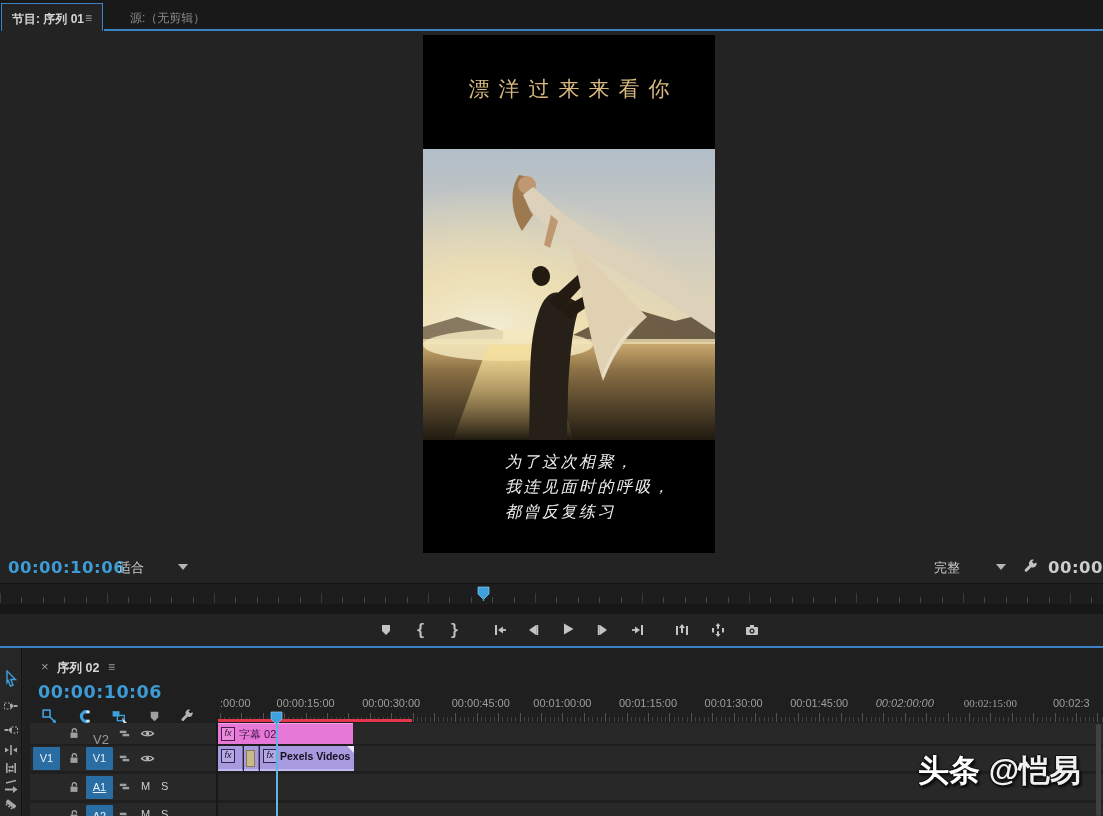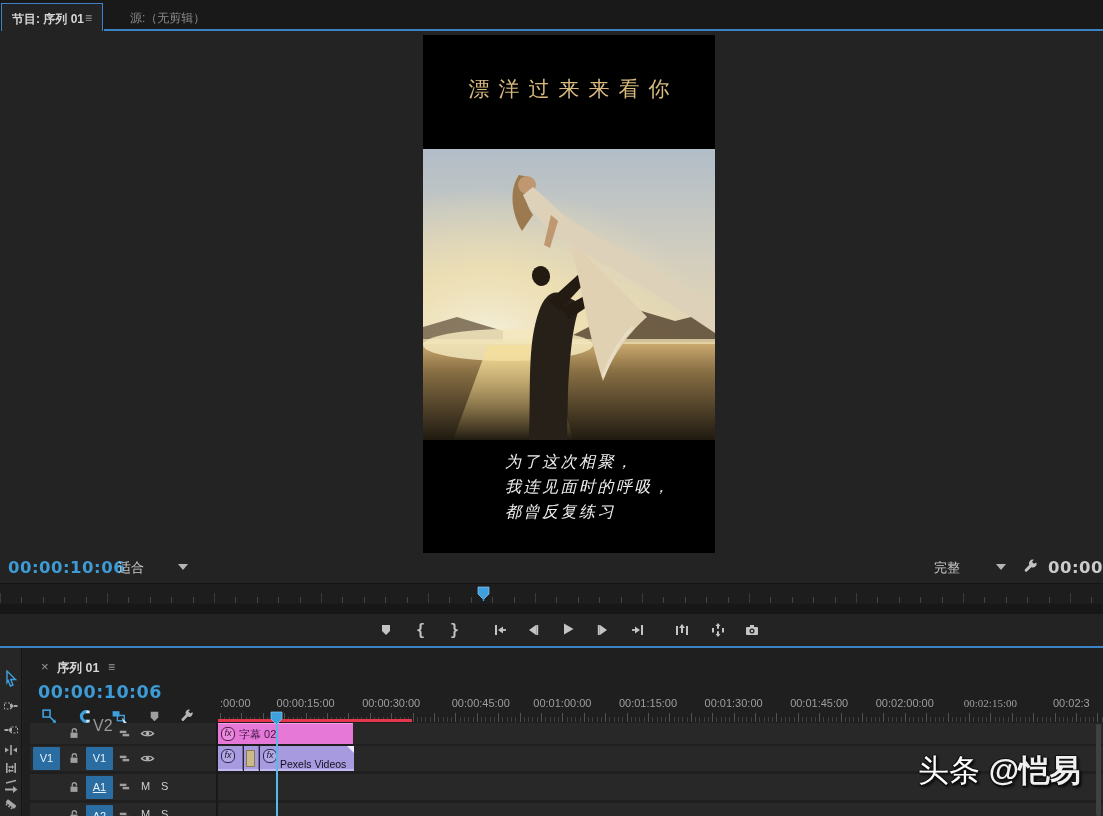--- a/index.html
+++ b/index.html
@@ -7,21 +7,21 @@
        font-family:"Liberation Sans",sans-serif;-webkit-font-smoothing:antialiased;}
   .abs{position:absolute;}
   .tc{font-family:"DejaVu Sans",sans-serif;font-weight:bold;font-size:16.5px;letter-spacing:.5px;}
   .blue{color:#3d9bd5;}
   .caret{display:inline-block;width:0;height:0;border-left:5px solid transparent;border-right:5px solid transparent;border-top:6px solid #b5b5b5;}
   .ticon{position:absolute;width:16px;height:16px;}
   .brace{position:absolute;color:#c4c4c4;font-size:15px;font-weight:bold;font-family:"DejaVu Sans Mono",monospace;}
   .rlabel{position:absolute;top:697px;font-size:11px;color:#9e9e9e;white-space:nowrap;}
   .trackrow{position:absolute;left:30px;width:1073px;background:#282828;}
   .bluebox{position:absolute;background:#2a6da3;color:#e8f1f8;font-size:11px;text-align:center;border-radius:1px;}
-  .fxbadge{position:absolute;width:12px;height:12px;border:1px solid #221;border-radius:6px;
+  .fxbadge{position:absolute;width:12px;height:12px;border:1px solid #221;border-radius:0;
            font-size:9px;font-style:italic;line-height:11px;text-align:center;color:#201;background:rgba(255,255,255,.15);}
   .subline{font-family:"DejaVu Serif",serif;font-style:italic;color:#efefef;font-size:16px;letter-spacing:2.5px;line-height:25px;white-space:nowrap;}
 </style>
 </head>
 <body>
 
 <div class="app">
 
   <div class="abs" style="left:0;top:0;width:1103px;height:31px;background:#191919;"></div>
   <div class="abs" style="left:1px;top:3px;width:102px;height:28px;background:#232323;border:1px solid #3c83c6;border-bottom:none;box-sizing:border-box;">
@@ -213,21 +213,21 @@
           <rect x="4" y="10" width="1.6" height="2"></rect>
           <rect x="7.2" y="10" width="1.6" height="2"></rect>
           <rect x="10.4" y="10" width="1.6" height="2"></rect>
         </g>
       </svg>
   </div>
 
   <div class="abs" style="left:23px;top:648px;width:1080px;height:168px;background:#1f1f1f;overflow:hidden;">
 
     <span class="abs" style="left:18px;top:11px;color:#9a9a9a;font-size:13px;">×</span>
-    <span class="abs" style="left:34px;top:12px;color:#d6d6d6;font-size:12.5px;font-weight:bold;">序列 01</span>
+    <span class="abs" style="left:34px;top:12px;color:#d6d6d6;font-size:12.5px;font-weight:bold;">序列 02</span>
     <span class="abs" style="left:85px;top:12px;color:#9a9a9a;font-size:12px;">≡</span>
 
     <div class="abs" style="left:15px;top:34px;color:#3d9bd5;font-family:'DejaVu Sans',sans-serif;font-weight:bold;font-size:17.5px;letter-spacing:.5px;">00:00:10:06</div>
 
     <svg class="abs" style="left:18px;top:60px;" width="17" height="17" viewBox="0 0 16 16">
         <g stroke="#3ea0dd" stroke-width="1.5" fill="none">
           <rect x="2" y="2" width="6.5" height="6.5"></rect>
           <path d="M8.5,8.5 L13.5,13.5"></path>
         </g>
         <path d="M14,14 l-3.4,-0.6 2.8,-2.8 z" fill="#3ea0dd"></path>
@@ -252,21 +252,21 @@
     <div class="trackrow" style="left:7px;top:75px;width:1073px;height:21px;"></div>
     <div class="trackrow" style="left:7px;top:98px;width:1073px;height:25px;"></div>
     <div class="trackrow" style="left:7px;top:126px;width:1073px;height:26px;"></div>
     <div class="trackrow" style="left:7px;top:155px;width:1073px;height:25px;"></div>
     <div class="abs" style="left:193px;top:75px;width:2px;height:105px;background:#191919;"></div>
 
     <svg class="abs" style="left:44px;top:78px;" width="14" height="15" viewBox="0 0 16 16">
         <rect x="4" y="7" width="8" height="6" fill="#9f9f9f"></rect>
         <path d="M6,7 V5 a2.4,2.4 0 0 1 4.8,0 V6" stroke="#9f9f9f" stroke-width="1.5" fill="none"></path>
       </svg>
-    <span class="abs" style="left:70px;top:69px;font-size:16px;color:#9a9a9a;">V2</span>
+    <span class="abs" style="left:70px;top:84px;font-size:13px;color:#9a9a9a;">V2</span>
     <svg class="abs" style="left:94px;top:78px;" width="15" height="15" viewBox="0 0 16 16">
         <g fill="#9f9f9f">
           <path d="M3,5 h7 v2.6 h-7 z"></path>
           <path d="M6,8.4 h7 v2.6 h-7 z"></path>
         </g>
       </svg>
     <svg class="abs" style="left:117px;top:78px;" width="15" height="15" viewBox="0 0 16 16">
         <path d="M1.5,8 C4,4.8 12,4.8 14.5,8 C12,11.2 4,11.2 1.5,8 Z" fill="none" stroke="#b5b5b5" stroke-width="1.3"></path>
         <circle cx="8" cy="8" r="1.9" fill="#b5b5b5"></circle>
       </svg>
@@ -318,21 +318,21 @@
 
     <div class="abs" style="left:197px;top:40px;width:885px;height:35px;text-align:right;">
       <span class="rlabel" style="left:0px;top:9px;">:00:00</span>
       <span class="rlabel" style="left:85.6px;top:9px;transform:translateX(-50%);">00:00:15:00</span>
       <span class="rlabel" style="left:171.2px;top:9px;transform:translateX(-50%);">00:00:30:00</span>
       <span class="rlabel" style="left:256.8px;top:9px;transform:translateX(-50%);padding-left:8px;">00:00:45:00</span>
       <span class="rlabel" style="left:342.4px;top:9px;transform:translateX(-50%);">00:01:00:00</span>
       <span class="rlabel" style="left:428px;top:9px;transform:translateX(-50%);">00:01:15:00</span>
       <span class="rlabel" style="left:513.6px;top:9px;transform:translateX(-50%);">00:01:30:00</span>
       <span class="rlabel" style="left:599.2px;top:9px;transform:translateX(-50%);">00:01:45:00</span>
-      <span class="rlabel" style="left:684.8px;top:9px;transform:translateX(-50%);">00:02:00:00</span>
+      <span class="rlabel" style="left:684.8px;top:9px;transform:translateX(-50%);font-style:italic;">00:02:00:00</span>
       <span class="rlabel" style="left:770.4px;top:9px;transform:translateX(-50%);font-family:Liberation Serif, serif;">00:02:15:00</span>
       <span class="rlabel" style="left:833px;top:9px;">00:02:3</span>
       <div class="abs" style="left:0;top:29px;width:885px;height:5px;background:repeating-linear-gradient(90deg,#3f3f3f 0 1px,transparent 1px 4.28px);"></div>
       <div class="abs" style="left:0;top:25px;width:885px;height:9px;background:repeating-linear-gradient(90deg,#525252 0 1px,transparent 1px 21.4px);"></div>
     </div>
 
     <div class="abs" style="left:195px;top:71px;width:194px;height:3px;background:#e5364e;"></div>
 
     <div class="abs" style="left:195px;top:75px;width:135px;height:21px;background:#e678d8;border-top:1px solid #ff9ee8;box-sizing:border-box;">
       <span class="fxbadge" style="left:3px;top:3px;border-color:#53194b;color:#3c1136;">fx</span>
@@ -340,30 +340,30 @@
     </div>
 
     <div class="abs" style="left:195px;top:98px;width:25px;height:25px;background:#a79ade;border-right:1px solid #6f64b0;border-bottom:2px solid #c3baf2;box-sizing:border-box;">
       <span class="fxbadge" style="left:3px;top:3px;border-color:#2c2350;color:#1c142e;">fx</span>
     </div>
     <div class="abs" style="left:221px;top:98px;width:15px;height:25px;background:#a79ade;border-right:1px solid #6f64b0;border-bottom:2px solid #c3baf2;box-sizing:border-box;">
       <div class="abs" style="left:2px;top:4px;width:9px;height:17px;background:#c9b98b;border:1px solid #8a7a50;box-sizing:border-box;"></div>
     </div>
     <div class="abs" style="left:237px;top:98px;width:94px;height:25px;background:#a79ade;border-bottom:2px solid #c3baf2;box-sizing:border-box;">
       <span class="fxbadge" style="left:3px;top:3px;border-color:#2c2350;color:#1c142e;">fx</span>
-      <span class="abs" style="left:20px;top:12px;font-size:10.5px;color:#16101e;white-space:nowrap;">Pexels Videos</span>
+      <span class="abs" style="left:20px;top:4px;font-size:10.5px;color:#16101e;white-space:nowrap;font-weight:bold;">Pexels Videos</span>
       <div class="abs" style="right:0;top:0;width:0;height:0;border-top:7px solid #efeaff;border-left:7px solid transparent;"></div>
     </div>
 
     <div class="abs" style="left:253px;top:70px;width:1.5px;height:110px;background:#58b8e8;"></div>
     <svg class="abs" style="left:247px;top:63px;" width="13" height="14" viewBox="0 0 13 14">
         <path d="M1,1 h11 v7 l-5.5,5.5 L1,8 Z" fill="#3ea0dd" stroke="#8fc9ec" stroke-width="0.7"></path>
       </svg>
 
     <div class="abs" style="left:1073px;top:76px;width:5px;height:92px;background:#414141;border-radius:2px;"></div>
   </div>
 
   <div class="abs" style="left:918px;top:750px;width:185px;font-size:31px;white-space:nowrap;text-shadow:1.5px 0 #111,-1.5px 0 #111,0 1.5px #111,0 -1.5px #111,2px 2px 3px #000;">
-    <span style="color:#ffffff;font-weight:400;">头条</span>
+    <span style="color:#ffffff;font-weight:700;">头条</span>
     <span style="color:#f0f0f0;font-weight:600;text-align:right;">@恺易</span>
   </div>
 
 </div>
 
 </body></html>

